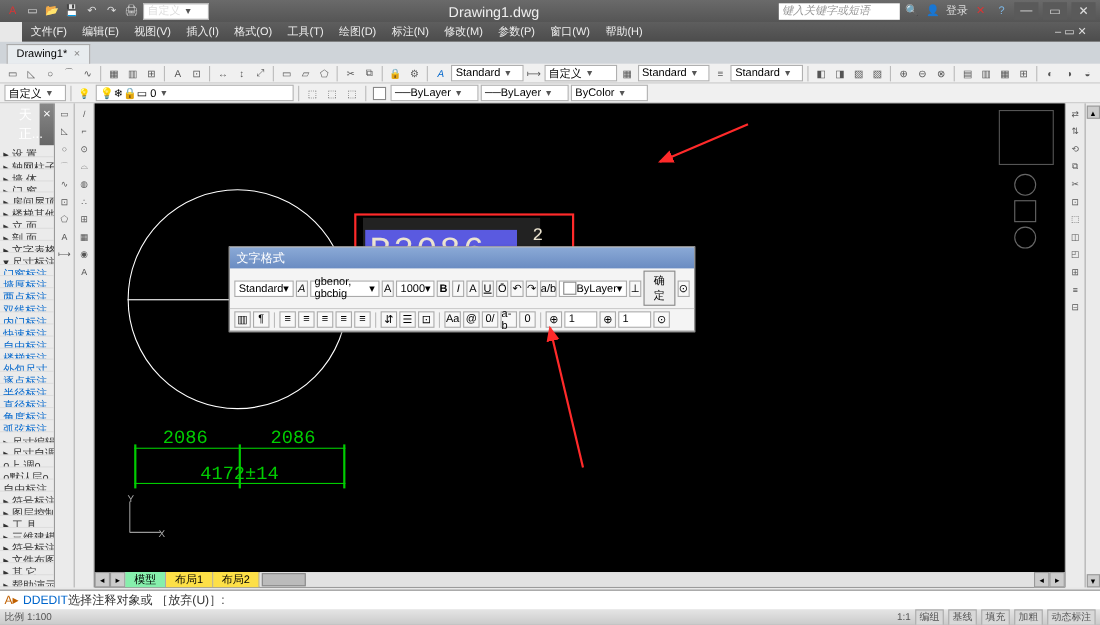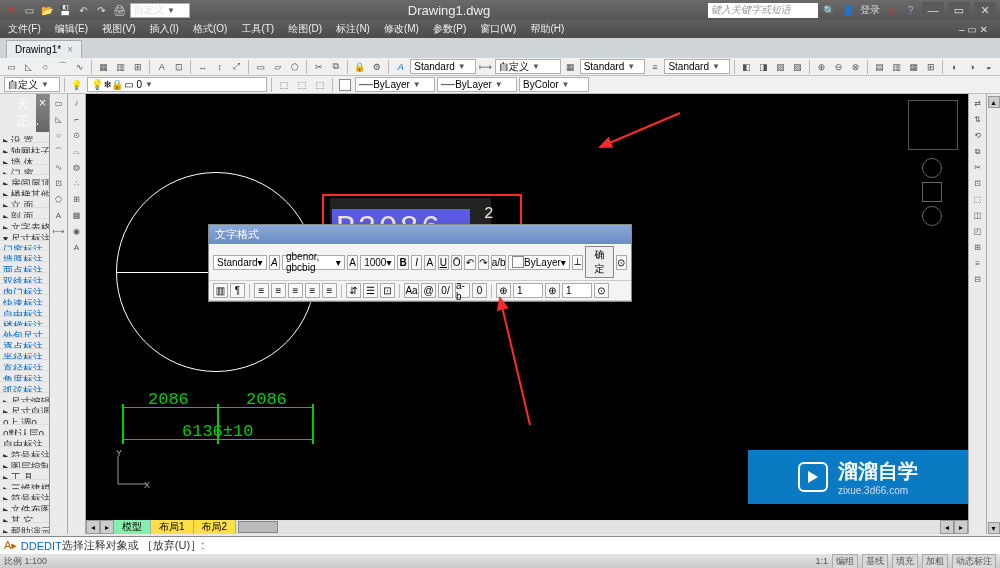--- a/index.html
+++ b/index.html
@@ -6,21 +6,21 @@
 body { background: #e8e8e8; width: 1000px; height: 568px; overflow: hidden; font-size: 11px; position: relative; }
 
 .titlebar { height: 20px; background: linear-gradient(#6a6a6a,#555); display: flex; align-items: center; padding: 0 4px; color: #ddd; }
 .titlebar .left-icons { display: flex; gap: 3px; align-items: center; }
 .titlebar .ic { width: 15px; height: 15px; display: flex; align-items: center; justify-content: center; font-size: 10px; }
 .titlebar .center { flex: 1; text-align: center; color: #eee; font-size: 13px; }
 .titlebar .right-icons { display: flex; gap: 4px; align-items: center; }
 .searchbox { width: 110px; height: 15px; background: #fff; color: #999; font-size: 10px; padding: 0 3px; font-style: italic; }
 .win-btn { width: 22px; height: 16px; display:flex; align-items:center; justify-content:center; background:#5a5a5a; }
 
-.menubar { height: 18px; background: linear-gradient(#5e5e5e,#4c4c4c); display: flex; align-items: center; padding: 0 8px; gap: 14px; color: #eee; font-size: 10px; }
+.menubar { height: 18px; background: linear-gradient(#5e5e5e,#4c4c4c); display: flex; align-items: center; padding: 0 8px; gap: 14px; color: #eee; font-size: 10px; margin-left: 20px; }
 .menubar-x { margin-left:auto; color:#ddd; padding:0 4px; }
 
 .tab-strip { height: 20px; background:#cfd4d9; display:flex; align-items:flex-end; padding-left:6px; }
 .doc-tab { background:#e8ecef; border:1px solid #aaa; border-bottom:none; height:18px; padding:2px 8px; font-size:10px; display:flex; gap:6px; align-items:center; }
 .doc-tab .x { color:#888; }
 
 .toolbar-row { height: 18px; background:#f0f0f0; border-bottom:1px solid #c0c0c0; display:flex; align-items:center; padding:0 4px; gap:2px; }
 .tb { width:16px; height:15px; border:1px solid transparent; display:flex; align-items:center; justify-content:center; font-size:9px; color:#555; }
 .sep { width:1px; height:14px; background:#bbb; margin:0 2px; }
 .combo { height:15px; border:1px solid #b0b0b0; background:#fff; font-size:10px; padding:0 3px; display:flex; align-items:center; }
@@ -317,21 +317,21 @@
 
     <div class="annot-box" style="left:236px; top:100px; width:200px; height:100px;"></div>
 
     <div class="dim-line" style="left:36px; top:310px; width:2px; height:40px;"></div>
     <div class="dim-line" style="left:131px; top:310px; width:2px; height:40px;"></div>
     <div class="dim-line" style="left:226px; top:310px; width:2px; height:40px;"></div>
     <div class="dim-line" style="left:36px; top:313px; width:192px; height:1px;"></div>
     <div class="dim-line" style="left:36px; top:345px; width:192px; height:1px;"></div>
     <div class="dim-text" style="left:62px; top:296px;">2086</div>
     <div class="dim-text" style="left:160px; top:296px;">2086</div>
-    <div class="dim-text" style="left:96px; top:328px;">6136±10</div>
+    <div class="dim-text" style="left:96px; top:328px;">4172±14</div>
 
     <svg width="40" height="40" style="position:absolute; left:24px; top:358px;">
       <line x1="8" y1="32" x2="8" y2="4" class="ucs-line"></line>
         <line x1="8" y1="32" x2="36" y2="32" class="ucs-line"></line>
     </svg>
     <div style="position:absolute; left:30px; top:354px; color:#aaa; font-size:9px;">Y</div>
     <div style="position:absolute; left:58px; top:386px; color:#aaa; font-size:9px;">X</div>
 
     <div style="position:absolute; right:10px; top:6px; width:50px; height:50px; border:1px solid #555;"></div>
     <div style="position:absolute; right:24px; top:64px; width:22px; height:80px;">
@@ -352,27 +352,20 @@
       <div class="layout-tab">
           <span>布局2</span>
         </div>
       <div style="flex:1; background:#e2e2e2; height:12px; position:relative;">
         <div class="sb-thumb"></div>
       </div>
       <span class="sb-arrow">◂</span>
       <span class="sb-arrow">▸</span>
     </div>
 
-    <div class="watermark">
-      <div class="play"></div>
-      <div>
-        <div class="txt">溜溜自学</div>
-        <div class="sub">zixue.3d66.com</div>
-      </div>
-    </div>
   </div>
 
   <div class="right-bar">
     <span class="ic">⇄</span>
       <span class="ic">⇅</span>
       <span class="ic">⟲</span>
       <span class="ic">⧉</span>
       <span class="ic">✂</span>
       <span class="ic">⊡</span>
       <span class="ic">⬚</span>

